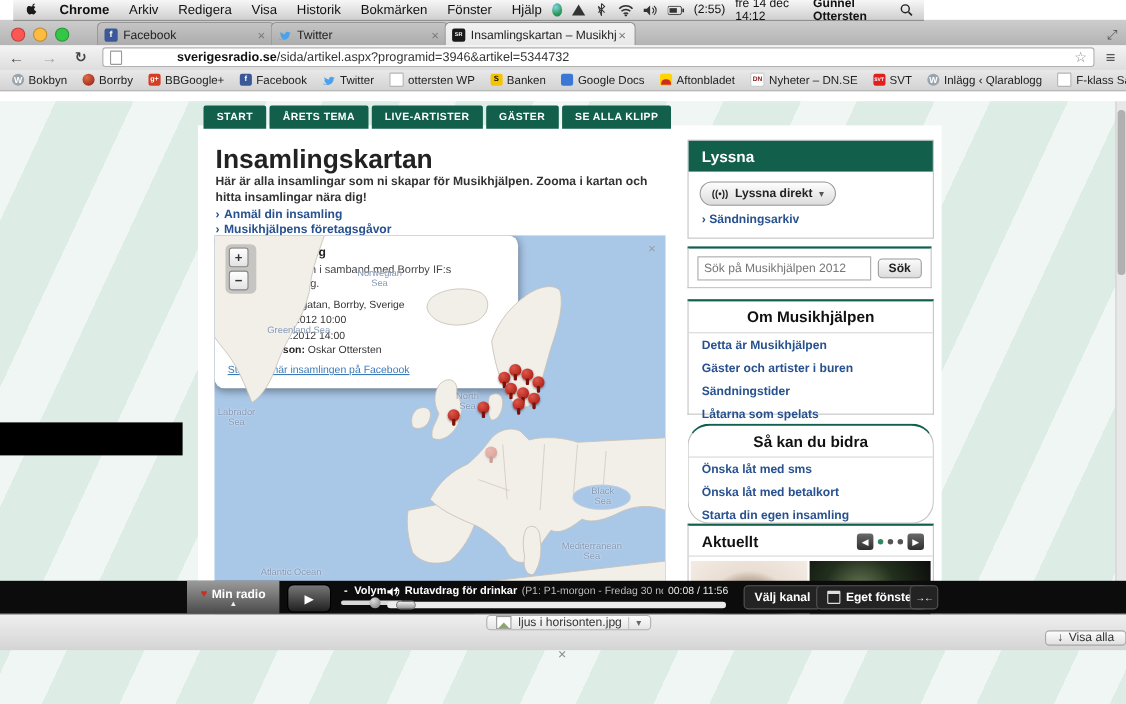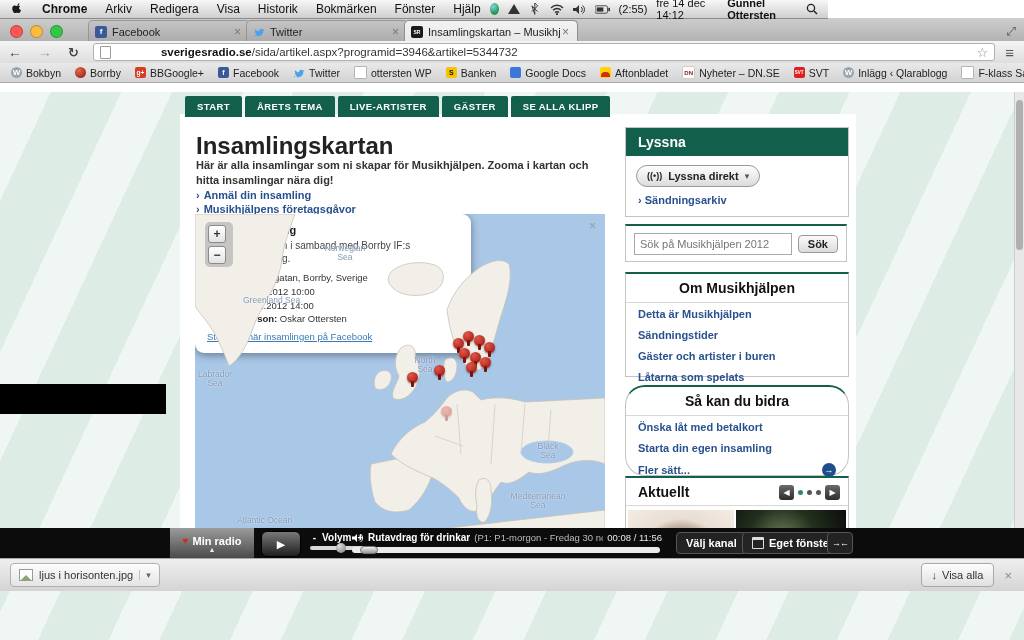--- a/index.html
+++ b/index.html
@@ -2,21 +2,21 @@
 <html><head>
 <meta charset="utf-8">
 <style>
   html,body{margin:0;padding:0;}
   body{font-family:"Liberation Sans","DejaVu Sans",sans-serif;background:#000;}
   #screen{position:relative;width:1024px;height:640px;overflow:hidden;background:#fff;}
   .s{position:absolute;}
   .flex{display:flex;align-items:center;}
 
   
-  .menubar{left:0;top:0;width:828px;height:18px;background:linear-gradient(#f7f7f7,#cfcfcf);border-bottom:1px solid #8a8a8a;display:flex;align-items:center;font-size:12px;color:#111;z-index:50;}
+  .menubar{left:12px;top:0;width:828px;height:18px;background:linear-gradient(#f7f7f7,#cfcfcf);border-bottom:1px solid #8a8a8a;display:flex;align-items:center;font-size:12px;color:#111;z-index:50;}
   .menubar .mitem{padding:0 9px;}
   .menubar .mitem.app{font-weight:bold;}
   .apple-wrap{padding:0 8px 0 12px;display:flex;align-items:center;}
   .mb-right{margin-left:auto;display:flex;align-items:center;gap:9px;padding-right:10px;font-size:11px;}
   .mb-ic{width:15px;height:13px;display:inline-flex;align-items:center;justify-content:center;}
   .globe-ic{width:12px;height:12px;border-radius:50%;background:radial-gradient(circle at 35% 30%,#7fd4f0,#2e9e4f 60%,#1b6a9e);}
   .gdrive-ic{width:0;height:0;border-left:6px solid transparent;border-right:6px solid transparent;border-bottom:10px solid #333;}
   .user-name{font-weight:bold;}
 
   
@@ -139,21 +139,21 @@
   .progress{margin-top:4px;width:308px;height:6px;background:#ececec;border-radius:3px;position:relative;}
   .progknob{position:absolute;left:8px;top:-1px;width:18px;height:8px;border-radius:4px;background:linear-gradient(#efefef,#9a9a9a);border:1px solid #777;box-sizing:border-box;}
   .pl-btn{top:4px;height:22px;background:#232323;border:1px solid #555;border-radius:4px;color:#fff;font-size:11px;font-weight:bold;display:flex;align-items:center;justify-content:center;gap:5px;box-sizing:border-box;padding:0 9px;}
   .valj{left:676px;}
   .eget{left:742px;}
   .win-ic{width:10px;height:8px;border:1px solid #ddd;border-top:3px solid #ddd;border-radius:1px;}
   .collapse{left:827px;width:26px;padding:0;}
   .collapse span{font-size:9px;letter-spacing:-1px;}
 
   
-  .dlbar{left:0;top:558px;width:1024px;height:32px;background:linear-gradient(#efefef,#d4d4d4);border-top:1px solid #a8a8a8;display:flex;align-items:center;z-index:30;}
+  .dlbar{left:0;top:558px;width:1024px;height:32px;background:linear-gradient(#efefef,#d4d4d4);border-top:1px solid #a8a8a8;display:flex;align-items:center;z-index:30;flex-direction:column;}
   .dlchip{margin-left:10px;height:22px;background:linear-gradient(#fdfdfd,#e4e4e4);border:1px solid #b0b0b0;border-radius:4px;display:flex;align-items:center;padding:0 8px;gap:6px;font-size:11px;color:#333;}
   .img-ic{width:12px;height:10px;background:#fff;border:1px solid #999;position:relative;overflow:hidden;}
   .img-ic::after{content:"";position:absolute;left:1px;bottom:0;width:0;height:0;border-left:5px solid transparent;border-right:5px solid transparent;border-bottom:5px solid #8aa86a;}
   .dl-caret{color:#666;font-size:9px;border-left:1px solid #c0c0c0;padding-left:6px;}
   .visa-btn{margin-left:auto;height:22px;background:linear-gradient(#fdfdfd,#e0e0e0);border:1px solid #a8a8a8;border-radius:4px;display:flex;align-items:center;gap:5px;padding:0 10px;font-size:11px;color:#333;}
   .visa-btn .dl-arrow{font-weight:bold;color:#444;}
   .dl-close{color:#8a8a8a;font-size:13px;padding:0 12px 0 10px;}
 
   
   .desktop{left:0;top:590px;width:1024px;height:50px;background:
@@ -422,28 +422,29 @@
     </div>
 
     <div class="sb-box searchbox s">
       <input type="text" placeholder="Sök på Musikhjälpen 2012" style="">
       <button class="sok-btn">Sök</button>
     </div>
 
     <div class="sb-box listbox om s">
       <div class="head">Om Musikhjälpen</div>
       <div class="row">Detta är Musikhjälpen</div>
+      <div class="row">Gäster och artister i buren</div>
       <div class="row">Sändningstider</div>
-      <div class="row">Gäster och artister i buren</div>
       <div class="row">Låtarna som spelats</div>
       <div class="row">Programledarna</div>
     </div>
 
     <div class="sb-box listbox bidra s">
       <div class="head">Så kan du bidra</div>
+      <div class="row">Önska låt med sms</div>
       <div class="row">Önska låt med betalkort</div>
       <div class="row">Starta din egen insamling</div>
       <div class="row fler-row">
           <span>Fler sätt...</span>
           <span class="circle-arrow">→</span>
         </div>
     </div>
 
     <div class="sb-box aktuellt s">
       <div class="akt-head">

